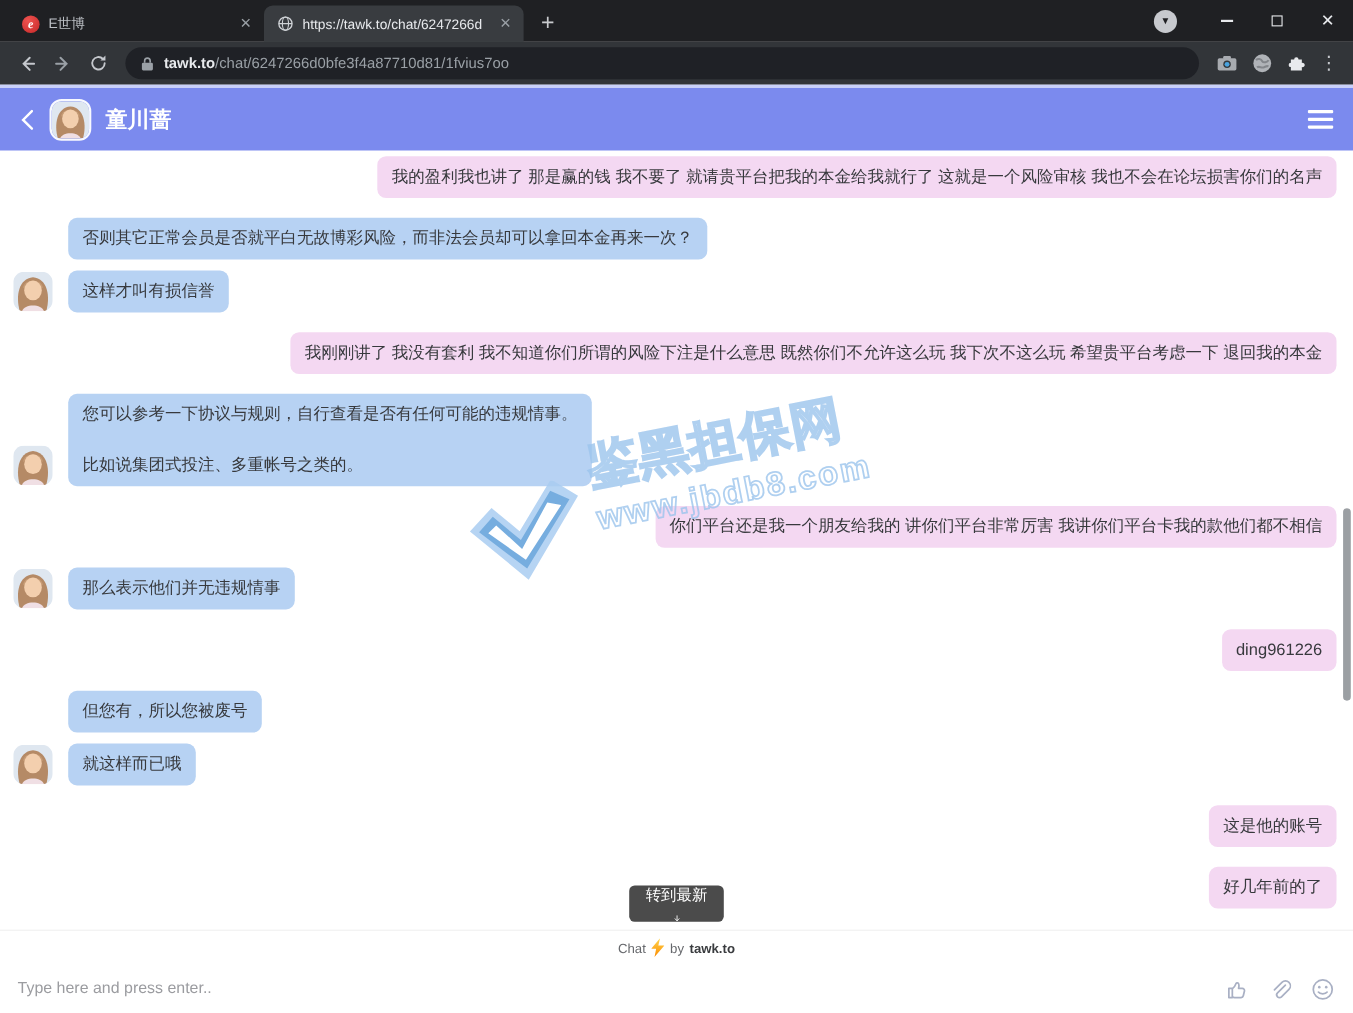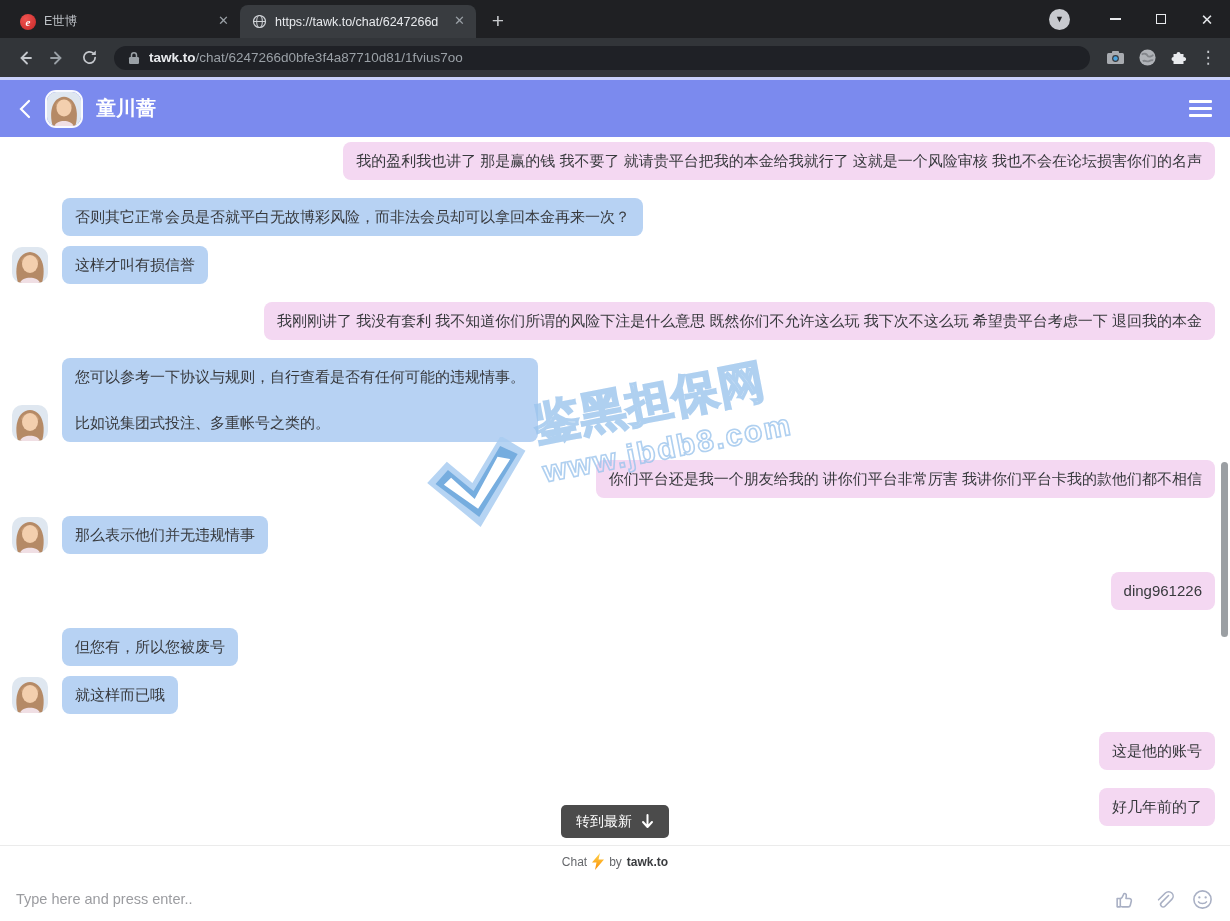--- a/index.html
+++ b/index.html
@@ -25,21 +25,21 @@
   .tab-search { width:21px; height:21px; border-radius:50%; background:#c7c9ce; color:#202124;
     display:flex; align-items:center; justify-content:center; font-size:9px; margin-right:22px; }
   .winbtn { width:46px; height:38px; display:flex; align-items:center; justify-content:center; }
   .winbtn .bar { width:11px; height:1.4px; background:#e8eaed; }
   .winbtn .box { width:10px; height:10px; border:1.4px solid #e8eaed; }
   .winbtn .x { color:#e8eaed; font-size:15px; line-height:1; }
 
   .toolbar { height:39px; background:var(--toolbar-bg,#323539); display:flex;
     align-items:center; padding:0 10px; gap:2px; }
   .nav-ic { width:30px; height:30px; display:flex; align-items:center; justify-content:center; }
-  .addr { flex:1; height:24px; background:var(--url-bar-bg,#1f2126); border-radius:15px;
+  .addr { flex:1; height:29px; background:var(--url-bar-bg,#1f2126); border-radius:15px;
     display:flex; align-items:center; gap:9px; padding:0 14px; margin:0 8px; min-width:0;
     white-space:nowrap; overflow:hidden; font-size:13.5px; }
   .addr .host { color:#e8eaed; font-weight:700; }
   .addr .path { color:#9aa0a6; }
   .kebab { color:#c5c8cd; font-size:17px; letter-spacing:0; width:24px; text-align:center; }
 
   .top-strip { height:3px; background:#c9d0fa; }
 
   
   .chat-header { height:57px; background:var(--header-bg,#7b8aee); display:flex;
@@ -61,21 +61,21 @@
   .msg-row.left  .bubble { background:var(--bubble-left,#b7d2f3); }
   .msg-row.right .bubble { background:var(--bubble-right,#f4d8f2); }
   .bubble .para + .para { margin-top:26px; }
 
   .scroll-thumb { position:absolute; right:2px; top:325px; width:7px; height:175px;
     background:#9b9fa3; border-radius:4px; }
 
   .jump-btn { position:absolute; left:50%; transform:translateX(-50%); bottom:7px;
     height:33px; background:var(--jump-bg,#4b4b4b); color:#fff; font-size:14px;
     border:none; border-radius:5px; padding:0 15px; display:flex; align-items:center;
-    gap:9px; font-family:inherit; }
+    gap:9px; font-family:inherit;flex-direction:column; }
 
   
   .watermark { position:absolute; left:420px; top:248px; width:390px; height:160px;
     pointer-events:none; opacity:.85; z-index:5; }
   .wm-logo { position:absolute; left:0; top:52px; }
   .wm-text { position:absolute; left:118px; top:16px; transform:rotate(-11deg);
     transform-origin:0 50%; color:transparent;
     -webkit-text-stroke:2px rgba(156,196,236,.95); }
   .wm-title { font-size:46px; font-weight:800; letter-spacing:1px; line-height:1; }
   .wm-url { font-size:30px; font-weight:700; letter-spacing:2px; margin-top:9px;

